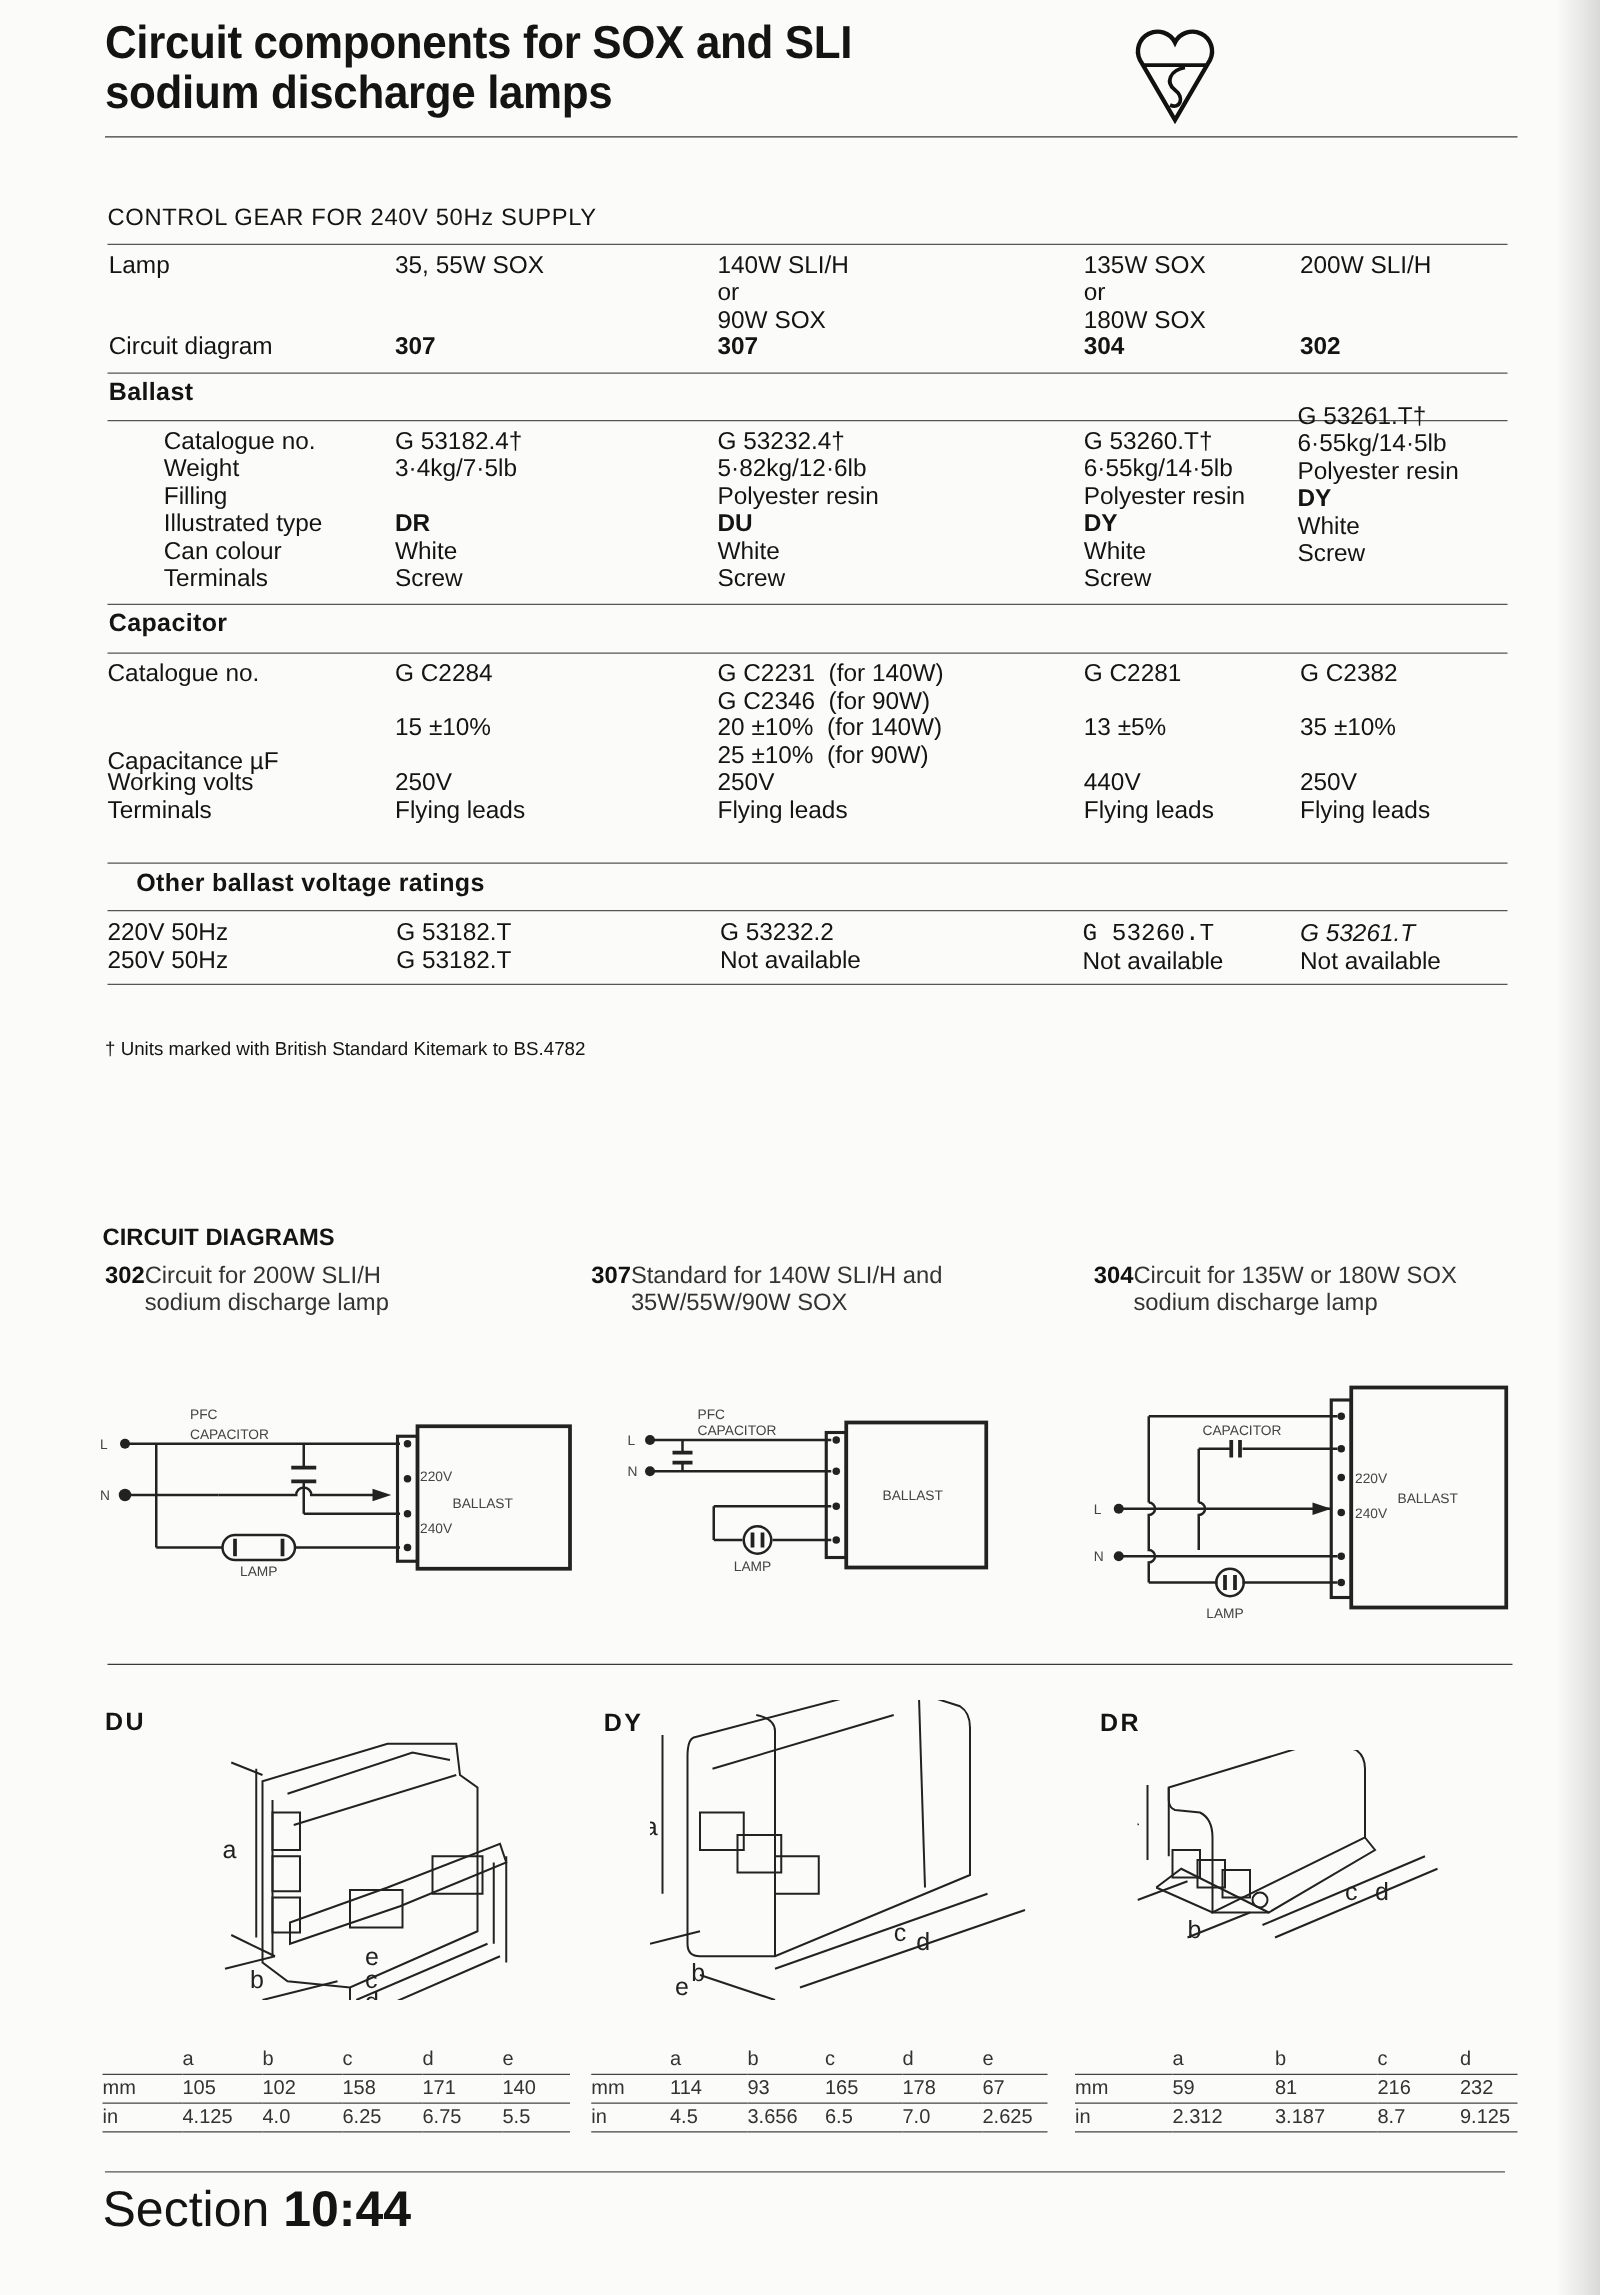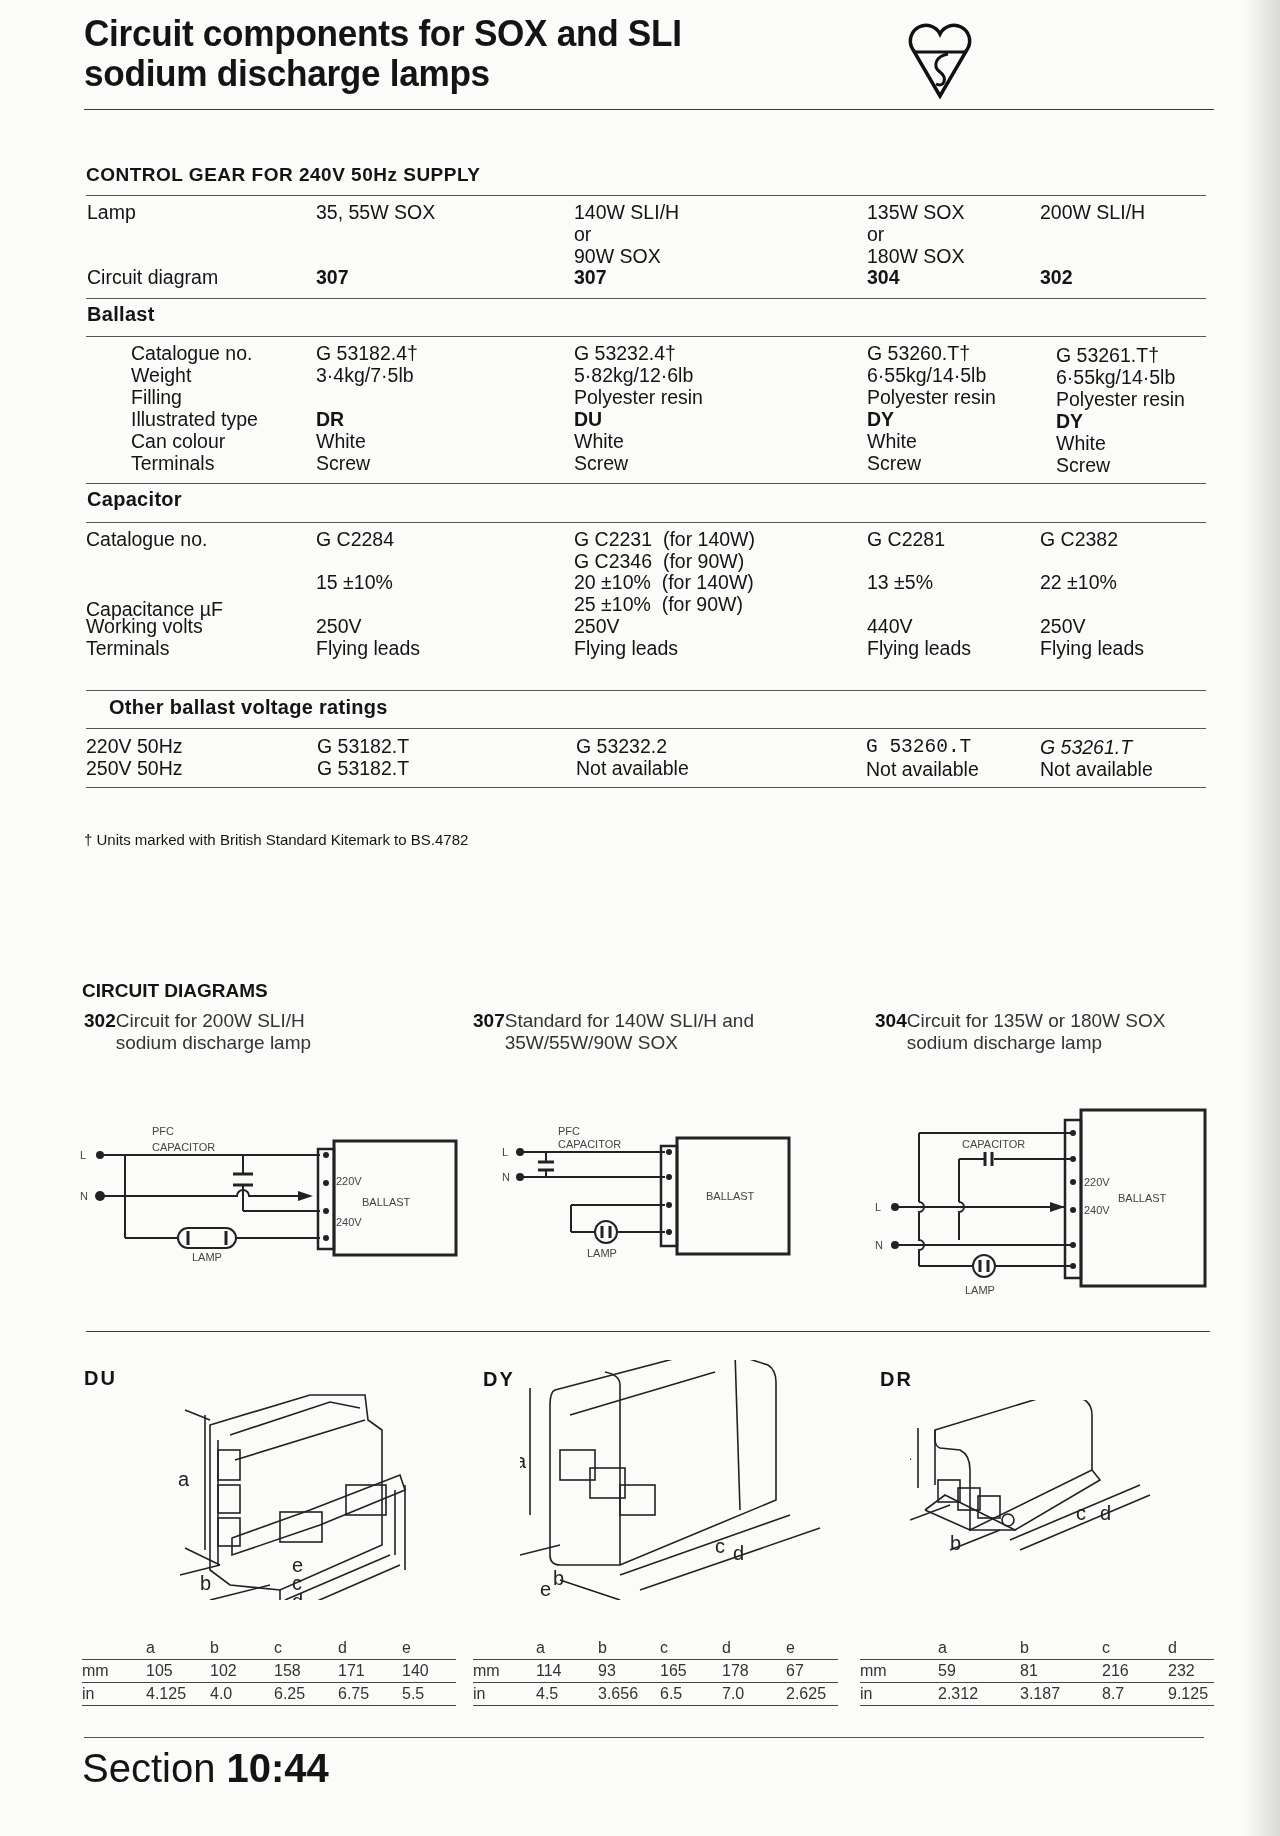--- a/index.html
+++ b/index.html
@@ -8,21 +8,21 @@
     background: #fbfbf9;
     font-family: "Liberation Sans", sans-serif; color: #141414;
   }
   .edge { position: absolute; right: 0; top: 0; width: 36px; height: 1836px;
     background: linear-gradient(to right, #fbfbf9, #e8e8e6 60%, #d9d9d7); }
   .title { position: absolute; left: 84px; top: 14px; font-size: 37px; font-weight: bold;
     line-height: 40px; letter-spacing: -0.3px; transform: scaleX(0.95); transform-origin: left; }
   .kite { position: absolute; left: 906px; top: 18px; width: 68px; height: 82px; }
   .hr { position: absolute; height: 0; border-top: 1.5px solid #3a3a3a; }
   .hr.thin { border-top: 1px solid #555; }
-  .section-head { position: absolute; font-size: 19px; font-weight: bold; letter-spacing: 0.5px; }
+  .section-head { position: absolute; font-size: 19px; font-weight: normal; letter-spacing: 0.5px; }
   .cell { position: absolute; font-size: 19.5px; line-height: 22px; white-space: pre; }
   .cell.b { font-weight: bold; }
   .sub { position: absolute; font-size: 20px; font-weight: bold; letter-spacing: 0.3px; }
   .foot { position: absolute; left: 84px; top: 831px; font-size: 15px; }
   .cd-title { position: absolute; left: 82px; top: 980px; font-size: 19px; font-weight: bold; }
   .cd-cap { position: absolute; top: 1010px; font-size: 19px; line-height: 22px; color: #333; }
   .cd-cap b { color: #111; }
   .cd-cap .lines { display: inline-block; vertical-align: top; margin-left: 0; }
   svg text { font-family: "Liberation Sans", sans-serif; }
   .type-label { position: absolute; font-size: 20px; font-weight: bold; letter-spacing: 2px; }
@@ -94,21 +94,21 @@
 <span>White</span>
 <span>Screw</span></div>
 
 <div class="cell" style="left:867px; top:342px;"><span>G 53260.T†</span>
 <span>6·55kg/14·5lb</span>
 <span>Polyester resin</span>
 <b>DY</b>
 <span>White</span>
 <span>Screw</span></div>
 
-<div class="cell" style="left:1038px; top:344px;margin-left:18px;"><span>G 53261.T†</span>
+<div class="cell" style="left:1038px; top:322px;"><span>G 53261.T†</span>
 <span>6·55kg/14·5lb</span>
 <span>Polyester resin</span>
 <b>DY</b>
 <span>White</span>
 <span>Screw</span></div>
 <div class="hr thin" style="left:86px; top:483px; width:1120px;"></div>
 
 <div class="sub" style="left:87px; top:488px;">Capacitor</div>
 <div class="hr thin" style="left:86px; top:522px; width:1120px;"></div>
 
@@ -128,21 +128,21 @@
 25 ±10%  (for 90W)</div>
 <div class="cell" style="left:574px; top:615px;">250V</div>
 <div class="cell" style="left:574px; top:637px;">Flying leads</div>
 
 <div class="cell" style="left:867px; top:528px;">G C2281</div>
 <div class="cell" style="left:867px; top:571px;">13 ±5%</div>
 <div class="cell" style="left:867px; top:615px;">440V</div>
 <div class="cell" style="left:867px; top:637px;">Flying leads</div>
 
 <div class="cell" style="left:1040px; top:528px;">G C2382</div>
-<div class="cell" style="left:1040px; top:571px;">22 ±10%</div>
+<div class="cell" style="left:1040px; top:571px;">35 ±10%</div>
 <div class="cell" style="left:1040px; top:615px;">250V</div>
 <div class="cell" style="left:1040px; top:637px;">Flying leads</div>
 <div class="hr thin" style="left:86px; top:690px; width:1120px;"></div>
 
 <div class="sub" style="left:82px; top:696px;margin-left:27px;">Other ballast voltage ratings</div>
 <div class="hr thin" style="left:86px; top:728px; width:1120px;"></div>
 <div class="cell" style="left:86px; top:735px;">220V 50Hz</div>
 <div class="cell" style="left:86px; top:757px;">250V 50Hz</div>
 <div class="cell" style="left:317px; top:735px;">G 53182.T</div>
 <div class="cell" style="left:317px; top:757px;">G 53182.T</div>

